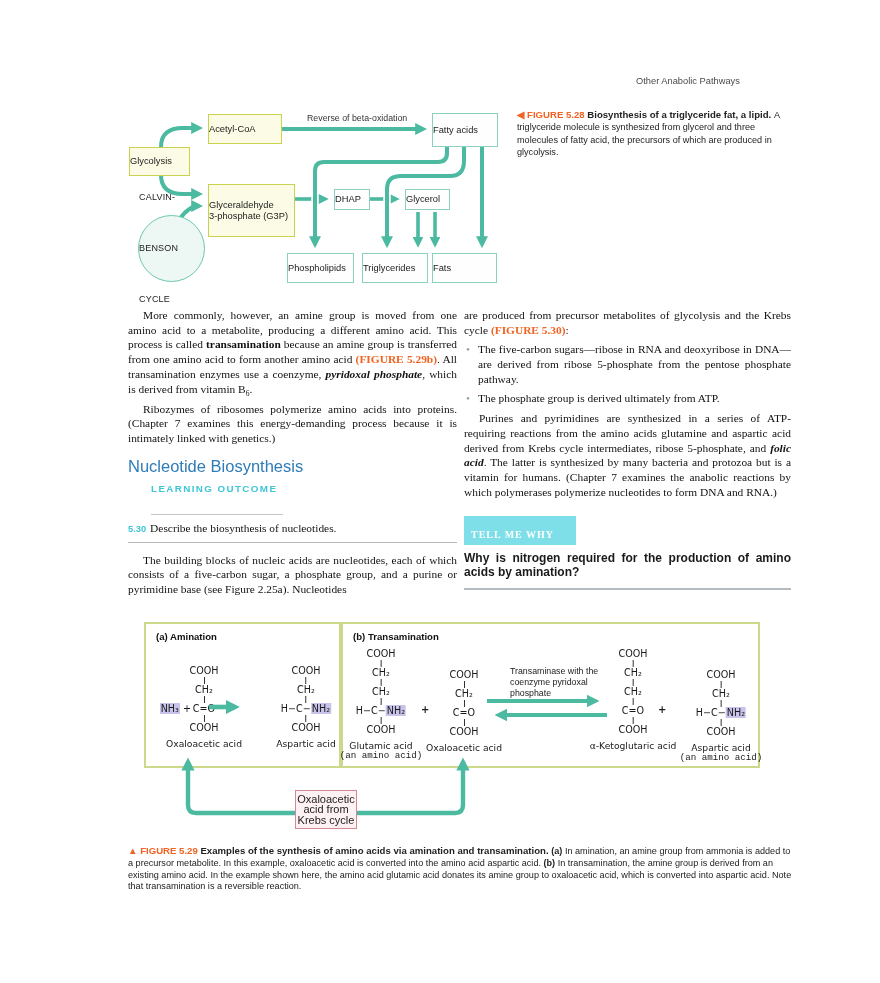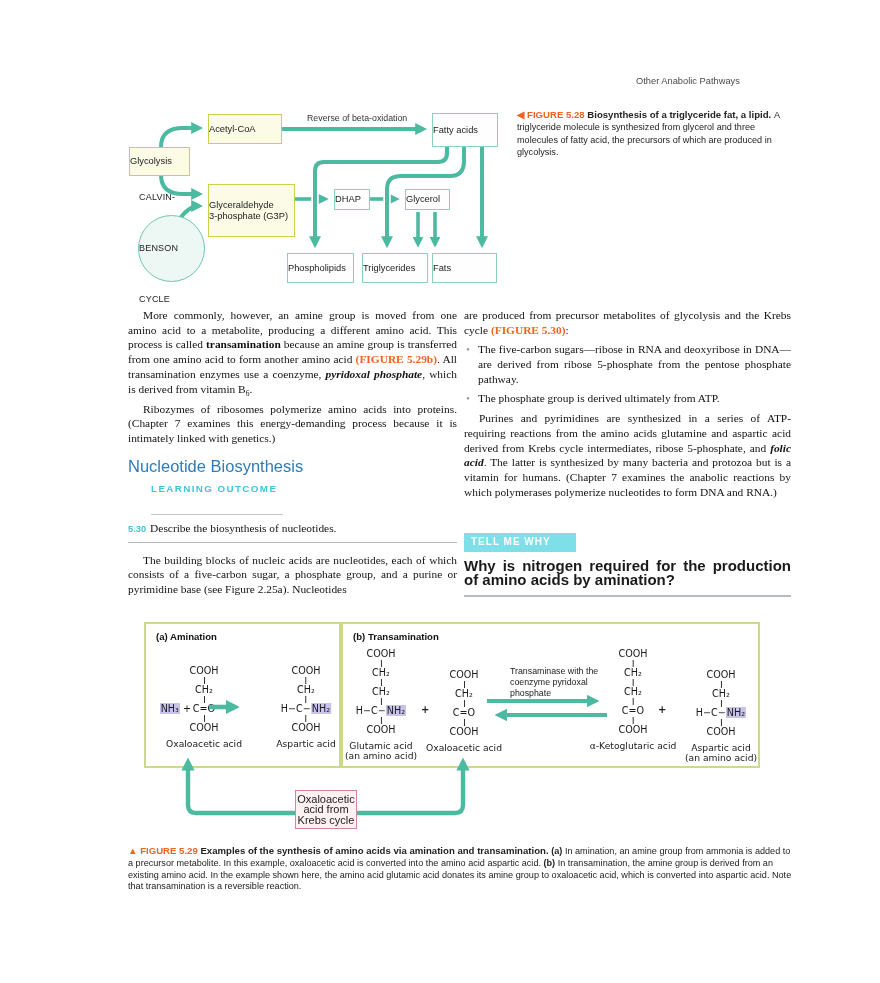--- a/index.html
+++ b/index.html
@@ -45,39 +45,39 @@
   .sec-head{font-family:"Liberation Sans",sans-serif;color:var(--blue);font-size:16.5px;font-weight:normal;
             margin-top:13px;margin-bottom:9px;}
   .lo-label{font-family:"Liberation Sans",sans-serif;color:var(--cyan);font-weight:bold;font-size:9.8px;
             letter-spacing:1.4px;padding-bottom:17px;border-bottom:1px solid #c4c4c4;width:132px;margin-bottom:6px;margin-left:23px;}
   .lo-item{font-size:11.4px;margin-bottom:5px;}
   .lo-num{font-family:"Liberation Sans",sans-serif;color:var(--cyan);font-weight:bold;font-size:9.3px;margin-right:4px;}
   .rule{border-bottom:1.6px solid var(--rule);margin-bottom:10px;}
   .bullets{list-style:none;margin:5px 0 6px 0;}
   .bullets li{position:relative;padding-left:14px;margin-bottom:4px;text-align:justify;}
   .bullets li .dot{position:absolute;left:2px;top:0;color:#8aa0a8;}
-  .tmw-badge{font-family:Liberation Sans, sans-serif;background:var(--badge);color:#fff;font-weight:bold;
-             font-size:10px;letter-spacing:1px;width:112px;padding:2px 0 2px 7px;margin-top:34px;}
-  .tmw-q{font-family:"Liberation Sans",sans-serif;font-size:15px;line-height:13.6px;font-weight:600;
+  .tmw-badge{font-family:Liberation Serif, serif;background:var(--badge);color:#fff;font-weight:bold;
+             font-size:10px;letter-spacing:1px;width:112px;padding:12px 0 2px 7px;margin-top:17px;}
+  .tmw-q{font-family:"Liberation Sans",sans-serif;font-size:12px;line-height:13.6px;font-weight:600;
          color:#1a1a1a;margin-top:7px;text-align:left;}
   .tmw-rule{border-bottom:2px solid #b4bcc2;margin-top:9px;}
 
   
   .panel{position:absolute;border:2.5px solid var(--fig-border);background:#fff;z-index:1;}
   .panel-a{left:128px;top:622px;width:197px;height:146px;margin-left:16px;}
   .panel-b{left:341px;top:622px;width:419px;height:146px;}
   .panel-title{position:absolute;left:10px;top:7px;font-weight:bold;font-size:9.6px;color:#111;}
   .struct{position:absolute;transform:translateX(-50%);text-align:center;
           font-family:"DejaVu Sans",sans-serif;font-size:9.6px;color:#1a1a1a;z-index:2;}
   .srow{height:12px;line-height:12px;position:relative;white-space:nowrap;}
   .bond{width:0;height:7px;border-left:1.3px solid #333;margin:0 auto;}
   .hl{background:var(--hl);padding:0 1px;}
   .sprefix{position:absolute;right:calc(50% + 13px);top:0;white-space:nowrap;}
   .slabel{margin-top:4px;font-size:9.2px;white-space:nowrap;}
-  .ssub{font-size:9.2px;white-space:nowrap;line-height:10.5px;}
+  .ssub{font-size:9.2px;white-space:nowrap;line-height:10.5px;font-family:Liberation Mono, monospace;}
   .plus{position:absolute;font-family:"DejaVu Sans",sans-serif;font-size:10px;font-weight:bold;z-index:2;}
   .enzyme{position:absolute;left:167px;top:42px;width:104px;font-size:8.8px;line-height:10.8px;color:#222;z-index:2;}
   .fig29-overlay{position:absolute;left:125px;top:615px;width:665px;height:235px;z-index:3;pointer-events:none;}
   .krebs-box{position:absolute;left:295px;top:790px;width:62px;height:39px;z-index:4;
              background:var(--pink-fill);border:1.4px solid var(--pink-border);
              display:flex;align-items:center;justify-content:center;text-align:center;
              font-size:11px;line-height:10.2px;color:#222;}
   .fig29-cap{position:absolute;left:128px;top:845px;width:666px;font-size:9.1px;line-height:11.8px;color:#222;text-align:left;}
   .fig29-cap .ttl{font-weight:bold;font-size:9.6px;}
 </style>

